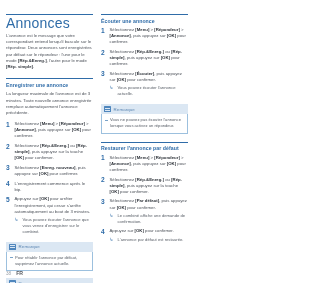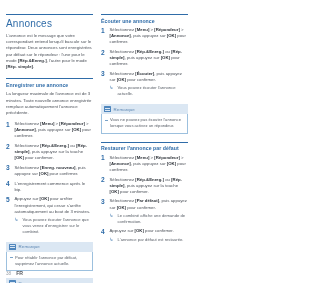--- a/index.html
+++ b/index.html
@@ -30,21 +30,21 @@
     gap: 8px;
     align-items: flex-start;
   }
   .col {
     width: 87px;
     flex: 0 0 87px;
   }
 
   
   .h1 {
-    font-size: 10px;
+    font-size: 14px;
     line-height: 9px;
     font-weight: 400;
     color: #2f6ca8;
     letter-spacing: 0.2px;
     border-top: 1.1px solid #2f6ca8;
     padding-top: 4px;
     margin: 0 0 5px 0;
   }
   .h2 {
     font-size: 5.2px;

